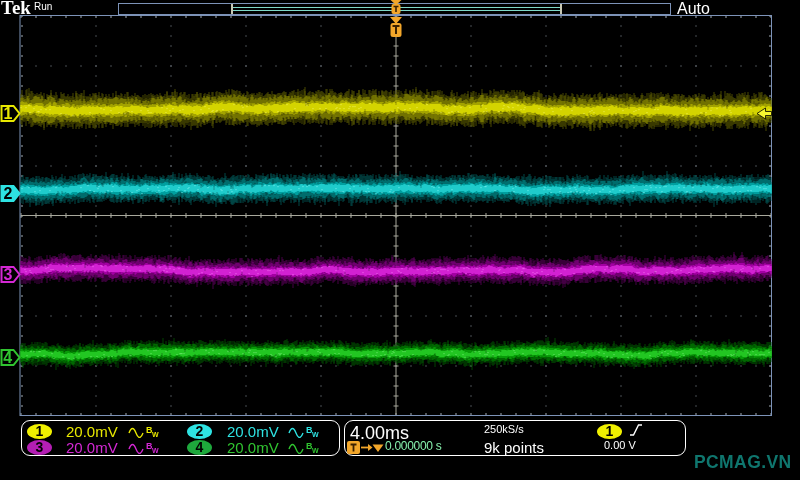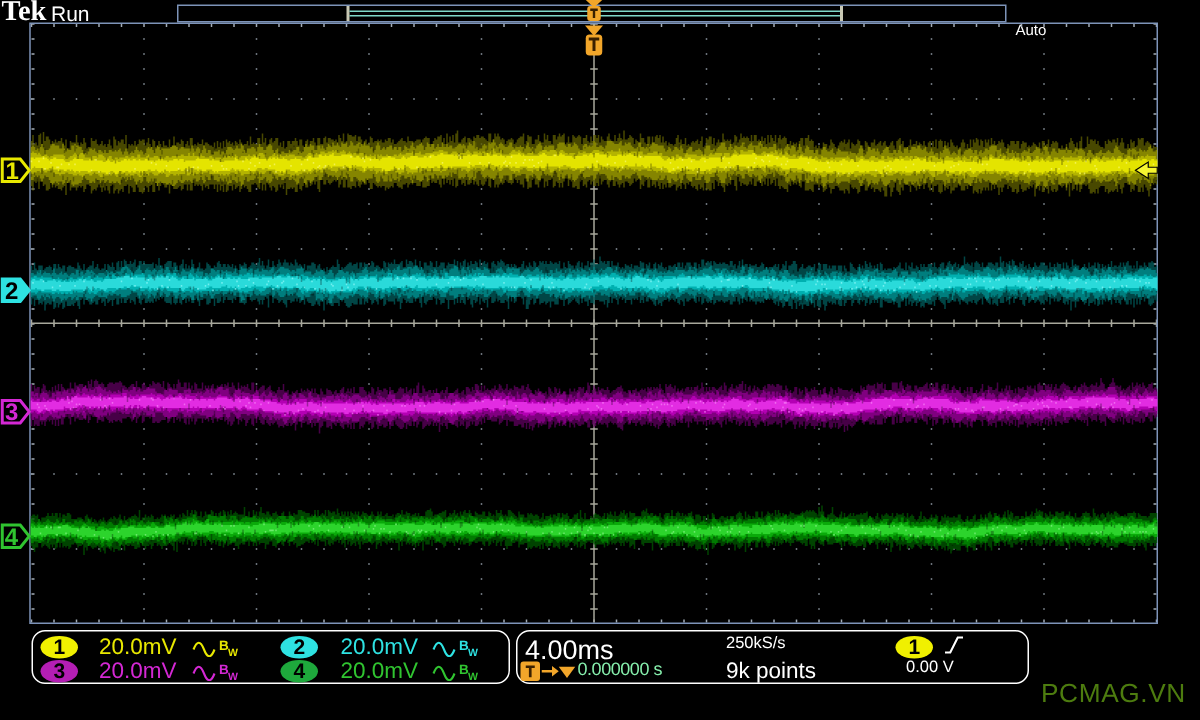--- a/index.html
+++ b/index.html
@@ -1,22 +1,22 @@
 <!DOCTYPE html>
 <html><head><meta charset="utf-8"><style>
 html,body{margin:0;padding:0;background:#000;width:800px;height:480px;overflow:hidden}
 body{position:relative;font-family:"Liberation Sans",sans-serif;-webkit-font-smoothing:antialiased}
 .abs{position:absolute}
 .w{color:#fff}
 .badge{position:absolute;width:25px;height:15px;border-radius:12.5px/7.5px;color:#000;font-weight:bold;font-size:14px;line-height:15.5px;text-align:center}
 .rv{color:#e8e800}.cv{color:#2ee2e2}.mv{color:#d428d4}.gv{color:#30c430}
 </style></head><body>
 <div class="abs" style="left:1px;top:-3px;font-family:'Liberation Serif',serif;font-weight:bold;font-size:19px;color:#fff;letter-spacing:0px">Tek</div>
-<div class="abs w" style="left:34px;top:1px;font-size:14px">Run</div>
-<div class="abs w" style="left:677px;top:15px;font-size:10px">Auto</div>
+<div class="abs w" style="left:34px;top:1px;font-size:10px">Run</div>
+<div class="abs w" style="left:677px;top:0px;font-size:16px">Auto</div>
 
 <div class="abs" style="left:118px;top:3px;width:551px;height:10px;border:1px solid #7d93b8;background:#000"></div>
 <div class="abs" style="left:231px;top:4px;width:2px;height:10px;background:#c8c8b4"></div>
 <div class="abs" style="left:560px;top:4px;width:2px;height:10px;background:#c8c8b4"></div>
 <div class="abs" style="left:233px;top:6.5px;width:327px;height:1px;background:#7fd8c8"></div>
 <div class="abs" style="left:233px;top:9.5px;width:327px;height:1px;background:#7fd8c8"></div>
 
 <svg class="abs" style="left:0;top:0" width="800" height="480" viewBox="0 0 800 480">
 <path d="M96 25.5v1M96 35.5v1M96 45.5v1M96 55.5v1M96 65.5v1M96 75.5v1M96 85.5v1M96 95.5v1M96 105.5v1M96 115.5v1M96 125.5v1M96 135.5v1M96 145.5v1M96 155.5v1M96 165.5v1M96 175.5v1M96 185.5v1M96 195.5v1M96 205.5v1M96 215.5v1M96 225.5v1M96 235.5v1M96 245.5v1M96 255.5v1M96 265.5v1M96 275.5v1M96 285.5v1M96 295.5v1M96 305.5v1M96 315.5v1M96 325.5v1M96 335.5v1M96 345.5v1M96 355.5v1M96 365.5v1M96 375.5v1M96 385.5v1M96 395.5v1M96 405.5v1M171 25.5v1M171 35.5v1M171 45.5v1M171 55.5v1M171 65.5v1M171 75.5v1M171 85.5v1M171 95.5v1M171 105.5v1M171 115.5v1M171 125.5v1M171 135.5v1M171 145.5v1M171 155.5v1M171 165.5v1M171 175.5v1M171 185.5v1M171 195.5v1M171 205.5v1M171 215.5v1M171 225.5v1M171 235.5v1M171 245.5v1M171 255.5v1M171 265.5v1M171 275.5v1M171 285.5v1M171 295.5v1M171 305.5v1M171 315.5v1M171 325.5v1M171 335.5v1M171 345.5v1M171 355.5v1M171 365.5v1M171 375.5v1M171 385.5v1M171 395.5v1M171 405.5v1M246 25.5v1M246 35.5v1M246 45.5v1M246 55.5v1M246 65.5v1M246 75.5v1M246 85.5v1M246 95.5v1M246 105.5v1M246 115.5v1M246 125.5v1M246 135.5v1M246 145.5v1M246 155.5v1M246 165.5v1M246 175.5v1M246 185.5v1M246 195.5v1M246 205.5v1M246 215.5v1M246 225.5v1M246 235.5v1M246 245.5v1M246 255.5v1M246 265.5v1M246 275.5v1M246 285.5v1M246 295.5v1M246 305.5v1M246 315.5v1M246 325.5v1M246 335.5v1M246 345.5v1M246 355.5v1M246 365.5v1M246 375.5v1M246 385.5v1M246 395.5v1M246 405.5v1M321 25.5v1M321 35.5v1M321 45.5v1M321 55.5v1M321 65.5v1M321 75.5v1M321 85.5v1M321 95.5v1M321 105.5v1M321 115.5v1M321 125.5v1M321 135.5v1M321 145.5v1M321 155.5v1M321 165.5v1M321 175.5v1M321 185.5v1M321 195.5v1M321 205.5v1M321 215.5v1M321 225.5v1M321 235.5v1M321 245.5v1M321 255.5v1M321 265.5v1M321 275.5v1M321 285.5v1M321 295.5v1M321 305.5v1M321 315.5v1M321 325.5v1M321 335.5v1M321 345.5v1M321 355.5v1M321 365.5v1M321 375.5v1M321 385.5v1M321 395.5v1M321 405.5v1M471 25.5v1M471 35.5v1M471 45.5v1M471 55.5v1M471 65.5v1M471 75.5v1M471 85.5v1M471 95.5v1M471 105.5v1M471 115.5v1M471 125.5v1M471 135.5v1M471 145.5v1M471 155.5v1M471 165.5v1M471 175.5v1M471 185.5v1M471 195.5v1M471 205.5v1M471 215.5v1M471 225.5v1M471 235.5v1M471 245.5v1M471 255.5v1M471 265.5v1M471 275.5v1M471 285.5v1M471 295.5v1M471 305.5v1M471 315.5v1M471 325.5v1M471 335.5v1M471 345.5v1M471 355.5v1M471 365.5v1M471 375.5v1M471 385.5v1M471 395.5v1M471 405.5v1M546 25.5v1M546 35.5v1M546 45.5v1M546 55.5v1M546 65.5v1M546 75.5v1M546 85.5v1M546 95.5v1M546 105.5v1M546 115.5v1M546 125.5v1M546 135.5v1M546 145.5v1M546 155.5v1M546 165.5v1M546 175.5v1M546 185.5v1M546 195.5v1M546 205.5v1M546 215.5v1M546 225.5v1M546 235.5v1M546 245.5v1M546 255.5v1M546 265.5v1M546 275.5v1M546 285.5v1M546 295.5v1M546 305.5v1M546 315.5v1M546 325.5v1M546 335.5v1M546 345.5v1M546 355.5v1M546 365.5v1M546 375.5v1M546 385.5v1M546 395.5v1M546 405.5v1M621 25.5v1M621 35.5v1M621 45.5v1M621 55.5v1M621 65.5v1M621 75.5v1M621 85.5v1M621 95.5v1M621 105.5v1M621 115.5v1M621 125.5v1M621 135.5v1M621 145.5v1M621 155.5v1M621 165.5v1M621 175.5v1M621 185.5v1M621 195.5v1M621 205.5v1M621 215.5v1M621 225.5v1M621 235.5v1M621 245.5v1M621 255.5v1M621 265.5v1M621 275.5v1M621 285.5v1M621 295.5v1M621 305.5v1M621 315.5v1M621 325.5v1M621 335.5v1M621 345.5v1M621 355.5v1M621 365.5v1M621 375.5v1M621 385.5v1M621 395.5v1M621 405.5v1M696 25.5v1M696 35.5v1M696 45.5v1M696 55.5v1M696 65.5v1M696 75.5v1M696 85.5v1M696 95.5v1M696 105.5v1M696 115.5v1M696 125.5v1M696 135.5v1M696 145.5v1M696 155.5v1M696 165.5v1M696 175.5v1M696 185.5v1M696 195.5v1M696 205.5v1M696 215.5v1M696 225.5v1M696 235.5v1M696 245.5v1M696 255.5v1M696 265.5v1M696 275.5v1M696 285.5v1M696 295.5v1M696 305.5v1M696 315.5v1M696 325.5v1M696 335.5v1M696 345.5v1M696 355.5v1M696 365.5v1M696 375.5v1M696 385.5v1M696 395.5v1M696 405.5v1M21 65.5v1M36 65.5v1M51 65.5v1M66 65.5v1M81 65.5v1M96 65.5v1M111 65.5v1M126 65.5v1M141 65.5v1M156 65.5v1M171 65.5v1M186 65.5v1M201 65.5v1M216 65.5v1M231 65.5v1M246 65.5v1M261 65.5v1M276 65.5v1M291 65.5v1M306 65.5v1M321 65.5v1M336 65.5v1M351 65.5v1M366 65.5v1M381 65.5v1M396 65.5v1M411 65.5v1M426 65.5v1M441 65.5v1M456 65.5v1M471 65.5v1M486 65.5v1M501 65.5v1M516 65.5v1M531 65.5v1M546 65.5v1M561 65.5v1M576 65.5v1M591 65.5v1M606 65.5v1M621 65.5v1M636 65.5v1M651 65.5v1M666 65.5v1M681 65.5v1M696 65.5v1M711 65.5v1M726 65.5v1M741 65.5v1M756 65.5v1M771 65.5v1M21 115.5v1M36 115.5v1M51 115.5v1M66 115.5v1M81 115.5v1M96 115.5v1M111 115.5v1M126 115.5v1M141 115.5v1M156 115.5v1M171 115.5v1M186 115.5v1M201 115.5v1M216 115.5v1M231 115.5v1M246 115.5v1M261 115.5v1M276 115.5v1M291 115.5v1M306 115.5v1M321 115.5v1M336 115.5v1M351 115.5v1M366 115.5v1M381 115.5v1M396 115.5v1M411 115.5v1M426 115.5v1M441 115.5v1M456 115.5v1M471 115.5v1M486 115.5v1M501 115.5v1M516 115.5v1M531 115.5v1M546 115.5v1M561 115.5v1M576 115.5v1M591 115.5v1M606 115.5v1M621 115.5v1M636 115.5v1M651 115.5v1M666 115.5v1M681 115.5v1M696 115.5v1M711 115.5v1M726 115.5v1M741 115.5v1M756 115.5v1M771 115.5v1M21 165.5v1M36 165.5v1M51 165.5v1M66 165.5v1M81 165.5v1M96 165.5v1M111 165.5v1M126 165.5v1M141 165.5v1M156 165.5v1M171 165.5v1M186 165.5v1M201 165.5v1M216 165.5v1M231 165.5v1M246 165.5v1M261 165.5v1M276 165.5v1M291 165.5v1M306 165.5v1M321 165.5v1M336 165.5v1M351 165.5v1M366 165.5v1M381 165.5v1M396 165.5v1M411 165.5v1M426 165.5v1M441 165.5v1M456 165.5v1M471 165.5v1M486 165.5v1M501 165.5v1M516 165.5v1M531 165.5v1M546 165.5v1M561 165.5v1M576 165.5v1M591 165.5v1M606 165.5v1M621 165.5v1M636 165.5v1M651 165.5v1M666 165.5v1M681 165.5v1M696 165.5v1M711 165.5v1M726 165.5v1M741 165.5v1M756 165.5v1M771 165.5v1M21 215.5v1M36 215.5v1M51 215.5v1M66 215.5v1M81 215.5v1M96 215.5v1M111 215.5v1M126 215.5v1M141 215.5v1M156 215.5v1M171 215.5v1M186 215.5v1M201 215.5v1M216 215.5v1M231 215.5v1M246 215.5v1M261 215.5v1M276 215.5v1M291 215.5v1M306 215.5v1M321 215.5v1M336 215.5v1M351 215.5v1M366 215.5v1M381 215.5v1M396 215.5v1M411 215.5v1M426 215.5v1M441 215.5v1M456 215.5v1M471 215.5v1M486 215.5v1M501 215.5v1M516 215.5v1M531 215.5v1M546 215.5v1M561 215.5v1M576 215.5v1M591 215.5v1M606 215.5v1M621 215.5v1M636 215.5v1M651 215.5v1M666 215.5v1M681 215.5v1M696 215.5v1M711 215.5v1M726 215.5v1M741 215.5v1M756 215.5v1M771 215.5v1M21 265.5v1M36 265.5v1M51 265.5v1M66 265.5v1M81 265.5v1M96 265.5v1M111 265.5v1M126 265.5v1M141 265.5v1M156 265.5v1M171 265.5v1M186 265.5v1M201 265.5v1M216 265.5v1M231 265.5v1M246 265.5v1M261 265.5v1M276 265.5v1M291 265.5v1M306 265.5v1M321 265.5v1M336 265.5v1M351 265.5v1M366 265.5v1M381 265.5v1M396 265.5v1M411 265.5v1M426 265.5v1M441 265.5v1M456 265.5v1M471 265.5v1M486 265.5v1M501 265.5v1M516 265.5v1M531 265.5v1M546 265.5v1M561 265.5v1M576 265.5v1M591 265.5v1M606 265.5v1M621 265.5v1M636 265.5v1M651 265.5v1M666 265.5v1M681 265.5v1M696 265.5v1M711 265.5v1M726 265.5v1M741 265.5v1M756 265.5v1M771 265.5v1M21 315.5v1M36 315.5v1M51 315.5v1M66 315.5v1M81 315.5v1M96 315.5v1M111 315.5v1M126 315.5v1M141 315.5v1M156 315.5v1M171 315.5v1M186 315.5v1M201 315.5v1M216 315.5v1M231 315.5v1M246 315.5v1M261 315.5v1M276 315.5v1M291 315.5v1M306 315.5v1M321 315.5v1M336 315.5v1M351 315.5v1M366 315.5v1M381 315.5v1M396 315.5v1M411 315.5v1M426 315.5v1M441 315.5v1M456 315.5v1M471 315.5v1M486 315.5v1M501 315.5v1M516 315.5v1M531 315.5v1M546 315.5v1M561 315.5v1M576 315.5v1M591 315.5v1M606 315.5v1M621 315.5v1M636 315.5v1M651 315.5v1M666 315.5v1M681 315.5v1M696 315.5v1M711 315.5v1M726 315.5v1M741 315.5v1M756 315.5v1M771 315.5v1M21 365.5v1M36 365.5v1M51 365.5v1M66 365.5v1M81 365.5v1M96 365.5v1M111 365.5v1M126 365.5v1M141 365.5v1M156 365.5v1M171 365.5v1M186 365.5v1M201 365.5v1M216 365.5v1M231 365.5v1M246 365.5v1M261 365.5v1M276 365.5v1M291 365.5v1M306 365.5v1M321 365.5v1M336 365.5v1M351 365.5v1M366 365.5v1M381 365.5v1M396 365.5v1M411 365.5v1M426 365.5v1M441 365.5v1M456 365.5v1M471 365.5v1M486 365.5v1M501 365.5v1M516 365.5v1M531 365.5v1M546 365.5v1M561 365.5v1M576 365.5v1M591 365.5v1M606 365.5v1M621 365.5v1M636 365.5v1M651 365.5v1M666 365.5v1M681 365.5v1M696 365.5v1M711 365.5v1M726 365.5v1M741 365.5v1M756 365.5v1M771 365.5v1" stroke="#8e98a2" stroke-width="1" fill="none"></path>
 <path d="M21 16v2M21 415v-2M36 16v2M36 415v-2M51 16v2M51 415v-2M66 16v2M66 415v-2M81 16v2M81 415v-2M96 16v2M96 415v-2M111 16v2M111 415v-2M126 16v2M126 415v-2M141 16v2M141 415v-2M156 16v2M156 415v-2M171 16v2M171 415v-2M186 16v2M186 415v-2M201 16v2M201 415v-2M216 16v2M216 415v-2M231 16v2M231 415v-2M246 16v2M246 415v-2M261 16v2M261 415v-2M276 16v2M276 415v-2M291 16v2M291 415v-2M306 16v2M306 415v-2M321 16v2M321 415v-2M336 16v2M336 415v-2M351 16v2M351 415v-2M366 16v2M366 415v-2M381 16v2M381 415v-2M396 16v2M396 415v-2M411 16v2M411 415v-2M426 16v2M426 415v-2M441 16v2M441 415v-2M456 16v2M456 415v-2M471 16v2M471 415v-2M486 16v2M486 415v-2M501 16v2M501 415v-2M516 16v2M516 415v-2M531 16v2M531 415v-2M546 16v2M546 415v-2M561 16v2M561 415v-2M576 16v2M576 415v-2M591 16v2M591 415v-2M606 16v2M606 415v-2M621 16v2M621 415v-2M636 16v2M636 415v-2M651 16v2M651 415v-2M666 16v2M666 415v-2M681 16v2M681 415v-2M696 16v2M696 415v-2M711 16v2M711 415v-2M726 16v2M726 415v-2M741 16v2M741 415v-2M756 16v2M756 415v-2M771 16v2M771 415v-2M21 16h2M771 16h-2M21 26h2M771 26h-2M21 36h2M771 36h-2M21 46h2M771 46h-2M21 56h2M771 56h-2M21 66h2M771 66h-2M21 76h2M771 76h-2M21 86h2M771 86h-2M21 96h2M771 96h-2M21 106h2M771 106h-2M21 116h2M771 116h-2M21 126h2M771 126h-2M21 136h2M771 136h-2M21 146h2M771 146h-2M21 156h2M771 156h-2M21 166h2M771 166h-2M21 176h2M771 176h-2M21 186h2M771 186h-2M21 196h2M771 196h-2M21 206h2M771 206h-2M21 216h2M771 216h-2M21 226h2M771 226h-2M21 236h2M771 236h-2M21 246h2M771 246h-2M21 256h2M771 256h-2M21 266h2M771 266h-2M21 276h2M771 276h-2M21 286h2M771 286h-2M21 296h2M771 296h-2M21 306h2M771 306h-2M21 316h2M771 316h-2M21 326h2M771 326h-2M21 336h2M771 336h-2M21 346h2M771 346h-2M21 356h2M771 356h-2M21 366h2M771 366h-2M21 376h2M771 376h-2M21 386h2M771 386h-2M21 396h2M771 396h-2M21 406h2M771 406h-2" stroke="#a2acb6" stroke-width="1" fill="none"></path>
@@ -119,13 +119,13 @@
     <path d="M0 4.5 H8" stroke="#f2a62a" stroke-width="1.8" fill="none"></path>
     <polygon points="7,1 7,8 11.5,4.5" fill="#f2a62a"></polygon>
   </svg>
 <svg class="abs" style="left:372px;top:444px" width="12" height="9" viewBox="0 0 12 9">
 <polygon points="0.5,0.5 11.5,0.5 6,8" fill="#f2a62a"></polygon>
 </svg>
 <div class="abs" style="left:385px;top:439px;font-size:12px;letter-spacing:-0.3px;color:#86efac">0.000000 s</div>
 <div class="abs w" style="left:484px;top:439px;font-size:15px">9k points</div>
 <div class="abs w" style="left:604px;top:439px;font-size:11px">0.00 V</div>
 
-<div class="abs" style="left:694px;top:452px;font-size:17.5px;font-weight:normal;color:#4d7c0f;letter-spacing:0.4px">PCMAG.VN</div>
+<div class="abs" style="left:694px;top:452px;font-size:17.5px;font-weight:bold;color:#0f766e;letter-spacing:0.4px">PCMAG.VN</div>
 
 </body></html>

